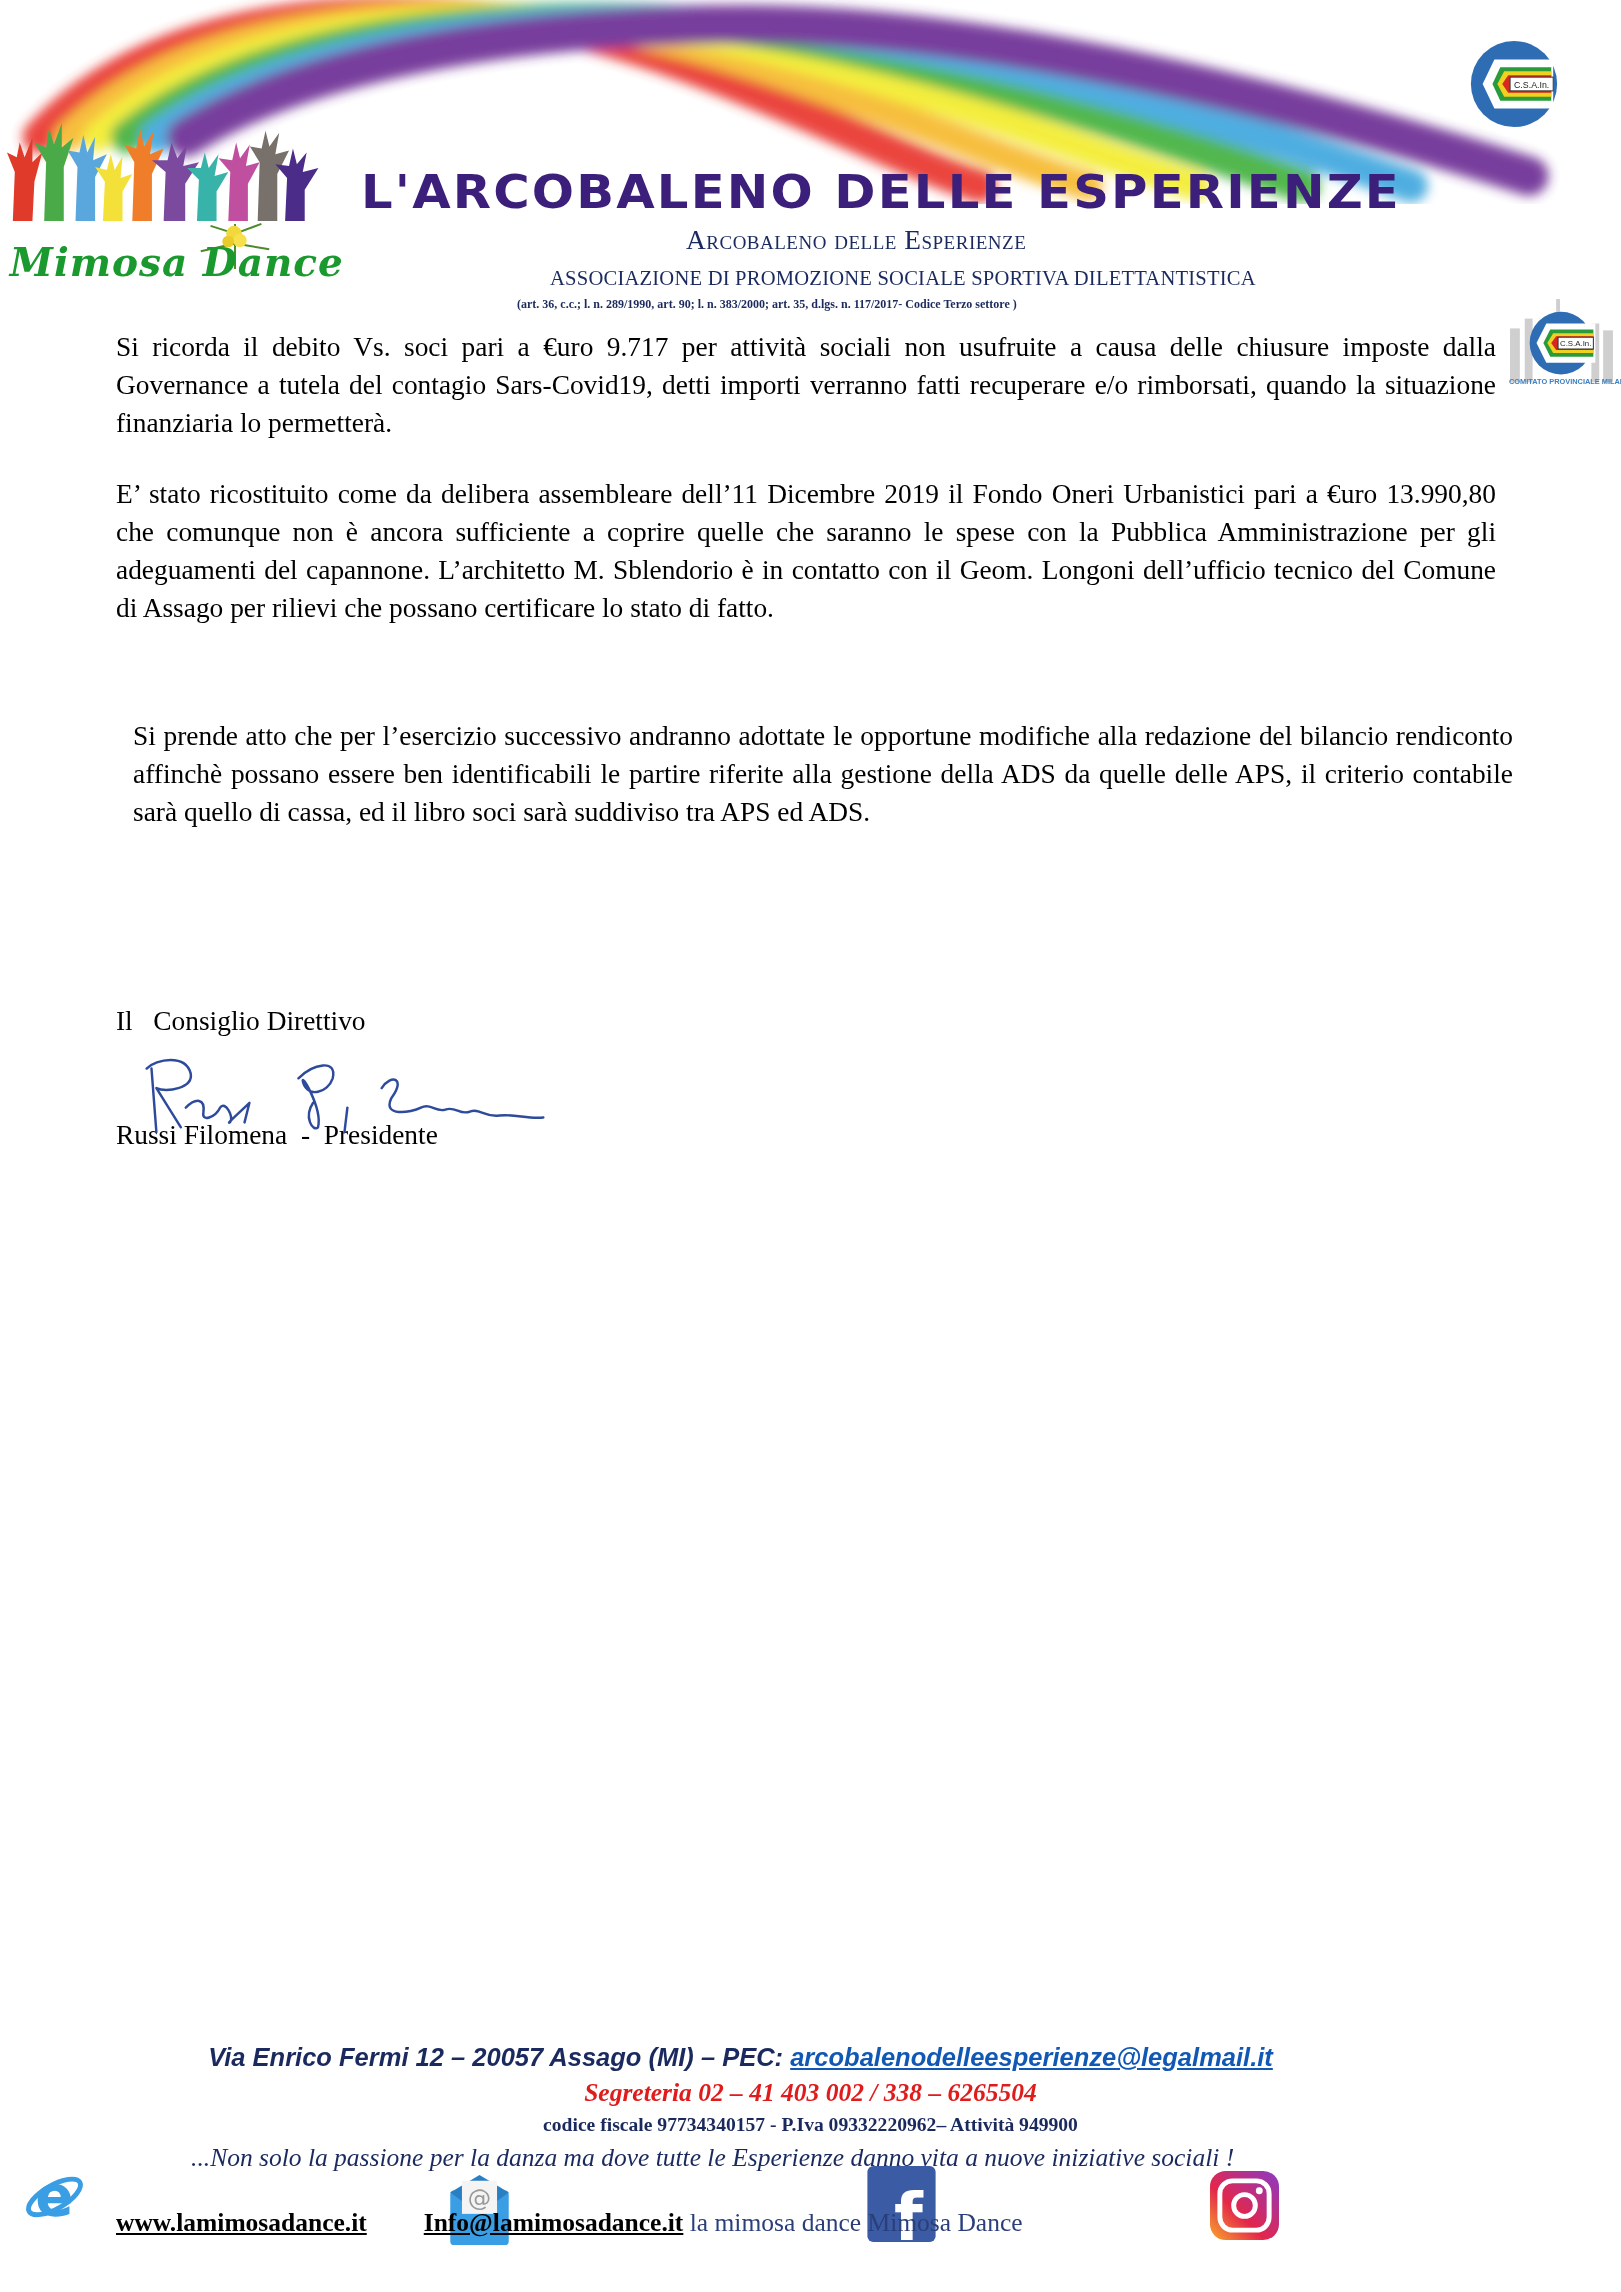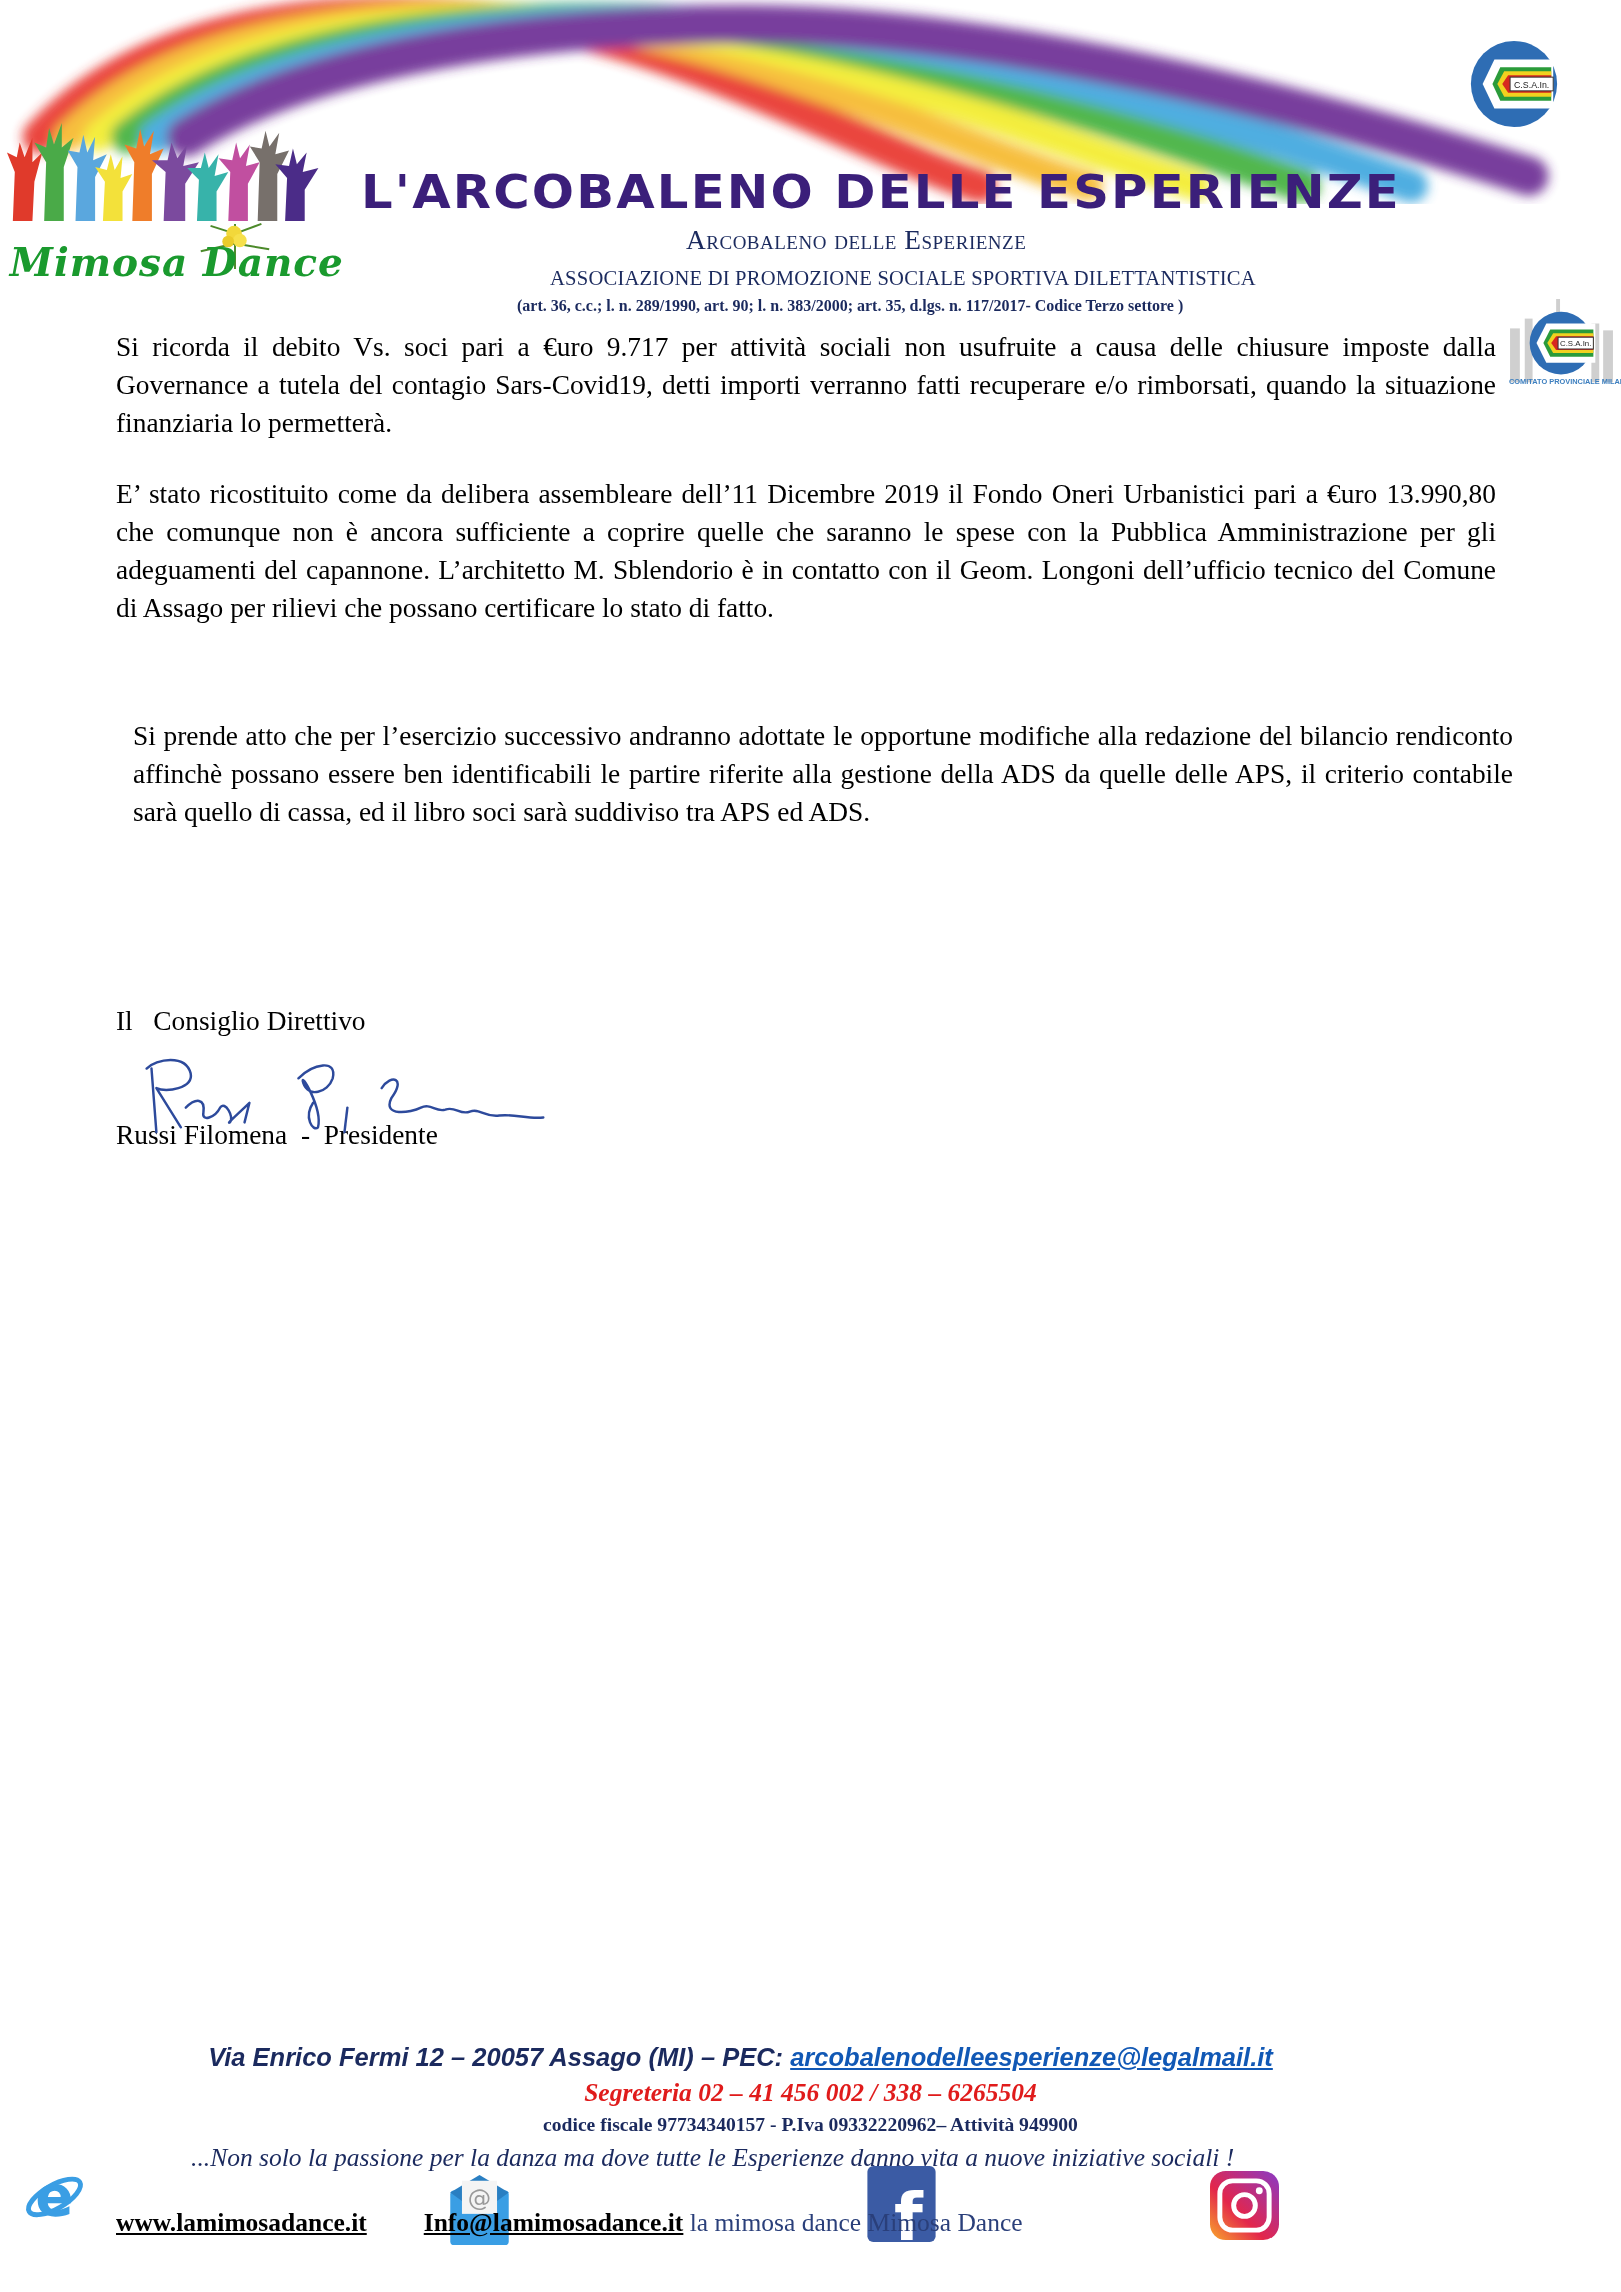--- a/index.html
+++ b/index.html
@@ -8,21 +8,21 @@
   
   .rainbow { position: absolute; left: 0; top: 0; width: 1621px; height: 225px; }
   .csain-top { position: absolute; left: 1465px; top: 35px; width: 98px; height: 98px; }
   .hands { position: absolute; left: 4.9px; top: 123px; width: 333px; height: 98px; }
   .main-title { position: absolute; left: 361px; top: 165px; font-family: "DejaVu Sans", sans-serif; font-weight: bold; font-size: 46px; letter-spacing: 2px; color: #3b1f7a; white-space: nowrap; transform: scaleX(1.08); transform-origin: left center; }
   .mimosa-text { position: absolute; left: 9.8px; top: 239px; font-family: "DejaVu Serif", serif; font-style: italic; font-weight: bold; font-size: 39px; color: #1a9a2e; letter-spacing: 1px; white-space: nowrap; }
   .mimosa-flower { position: absolute; left: 191px; top: 214px; width: 88px; height: 55px; }
 
   .sub-title { position: absolute; left: 686px; top: 225px; font-family: "Liberation Serif", serif; font-size: 27.4px; color: #1b2a5e; letter-spacing: 0.5px; white-space: nowrap; font-variant: small-caps; }
   .assoc-line { position: absolute; left: 550px; top: 267px; font-family: "Liberation Serif", serif; font-size: 20.6px; color: #1b2a5e; white-space: nowrap; letter-spacing: 0.2px; }
-  .law-line { position: absolute; left: 517px; top: 297px; font-family: "Liberation Serif", serif; font-weight: bold; font-size: 16px; color: #1b2a5e; white-space: nowrap; }
+  .law-line { position: absolute; left: 517px; top: 297px; font-family: "Liberation Serif", serif; font-weight: bold; font-size: 12px; color: #1b2a5e; white-space: nowrap; }
 
   .csain-side { position: absolute; left: 1505px; top: 299px; width: 113px; height: 98px; }
   .csain-caption { position: absolute; left: 1509px; top: 377px; font-family: "Liberation Sans", sans-serif; font-weight: bold; font-size: 7.4px; color: #3d7fbf; white-space: nowrap; }
 
   
   .body-text { position: absolute; left: 116px; width: 1380px; font-family: "Liberation Serif", serif; font-size: 27.4px; line-height: 38px; text-align: justify; color: #000; }
   .p1 { top: 328px; }
   .p2 { top: 475px; }
   .p3 { top: 700px; }
   .sign-block { position: absolute; left: 116px; top: 926px; font-family: "Liberation Serif", serif; font-size: 27.4px; line-height: 38px; white-space: pre; }
@@ -143,21 +143,21 @@
     <path d="M60 70 C 70 60, 80 60, 78 75 C 76 85, 90 80, 95 70 C 100 62, 110 80, 105 85 C 100 88, 120 70, 125 65 L 120 85"></path>
     <path d="M175 40 C 190 25, 215 20, 210 40 C 205 55, 185 60, 180 45 C 175 30, 200 70, 195 90 C 190 95, 180 80, 190 65"></path>
     <path d="M225 70 L 222 95"></path>
     <path d="M260 50 C 270 35, 285 40, 270 60 C 260 80, 290 75, 300 70 C 310 65, 315 75, 325 72 C 335 68, 340 78, 350 74 C 360 70, 365 80, 380 78 C 395 76, 410 82, 425 80"></path>
   </g>
 </svg>
 
 <div class="footer-address">
   <span>Via Enrico Fermi 12  –  20057 Assago  (MI)  – PEC:  </span><a>arcobalenodelleesperienze@legalmail.it</a>
 </div>
-<div class="footer-phone">Segreteria 02 – 41 456 002  /  338 – 6265504</div>
+<div class="footer-phone">Segreteria 02 – 41 403 002  /  338 – 6265504</div>
 <div class="footer-fiscal">codice fiscale  97734340157  -  P.Iva 09332220962–  Attività  949900</div>
 <div class="footer-tagline">...Non solo la passione per la danza ma dove tutte le Esperienze danno vita a nuove iniziative sociali  !</div>
 
 <svg class="icon-ie" viewBox="0 0 70 80">
   <ellipse cx="35" cy="42" rx="30" ry="12" fill="none" stroke="#3a9ee4" stroke-width="5" transform="rotate(-30 35 42)"></ellipse>
   <text x="35" y="62" text-anchor="middle" font-family="DejaVu Sans, sans-serif" font-weight="bold" font-size="58" fill="#3a9ee4">e</text>
 </svg>
 <svg class="icon-mail" viewBox="0 0 68 78">
   <rect x="4" y="20" width="60" height="56" rx="4" fill="#3a9ee4"></rect>
   <path d="M4 22 L34 4 L64 22 L34 44 Z" fill="#2a7fc2"></path>

